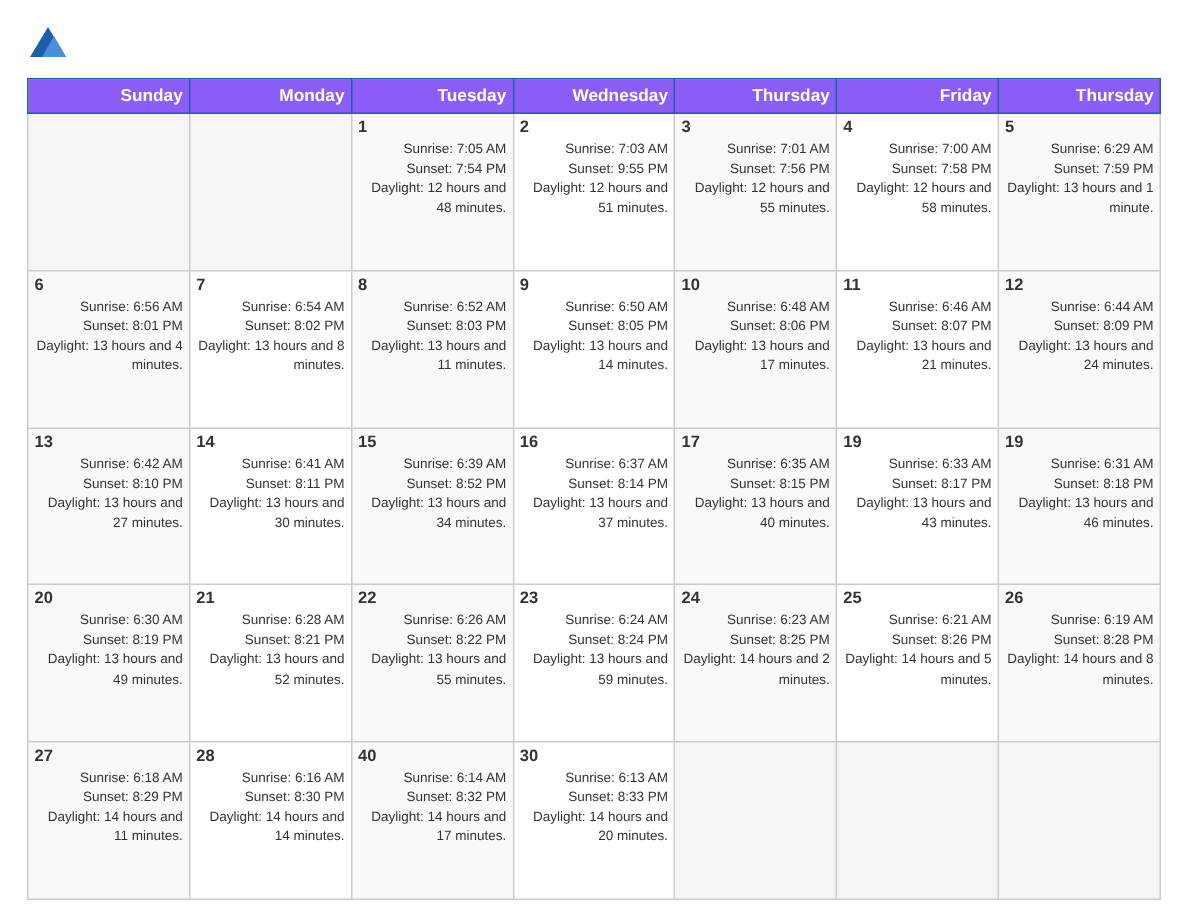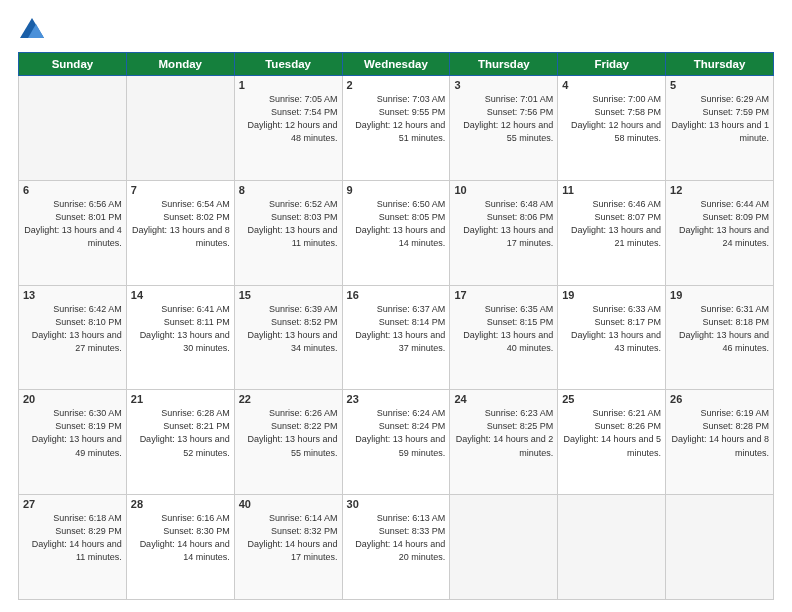--- a/index.html
+++ b/index.html
@@ -60,27 +60,27 @@
       color: #333;
     }
     .calendar {
       flex: 1;
       border: 1px solid #ccc;
       border-collapse: collapse;
       width: 100%;
       table-layout: fixed;
     }
     .calendar th {
-      background: #15803d;
+      background: #8b5cf6;
       color: #fff;
       font-size: 11.5px;
       font-weight: bold;
       padding: 5px 4px;
       border: 1px solid #1a5fa8;
-      text-align: center;
+      text-align: right;
     }
     .calendar td {
       border: 1px solid #ccc;
       vertical-align: top;
       padding: 3px 4px;
       font-size: 9.5px;
       color: #333;
       background: #fff;
       height: 82px;
     }

